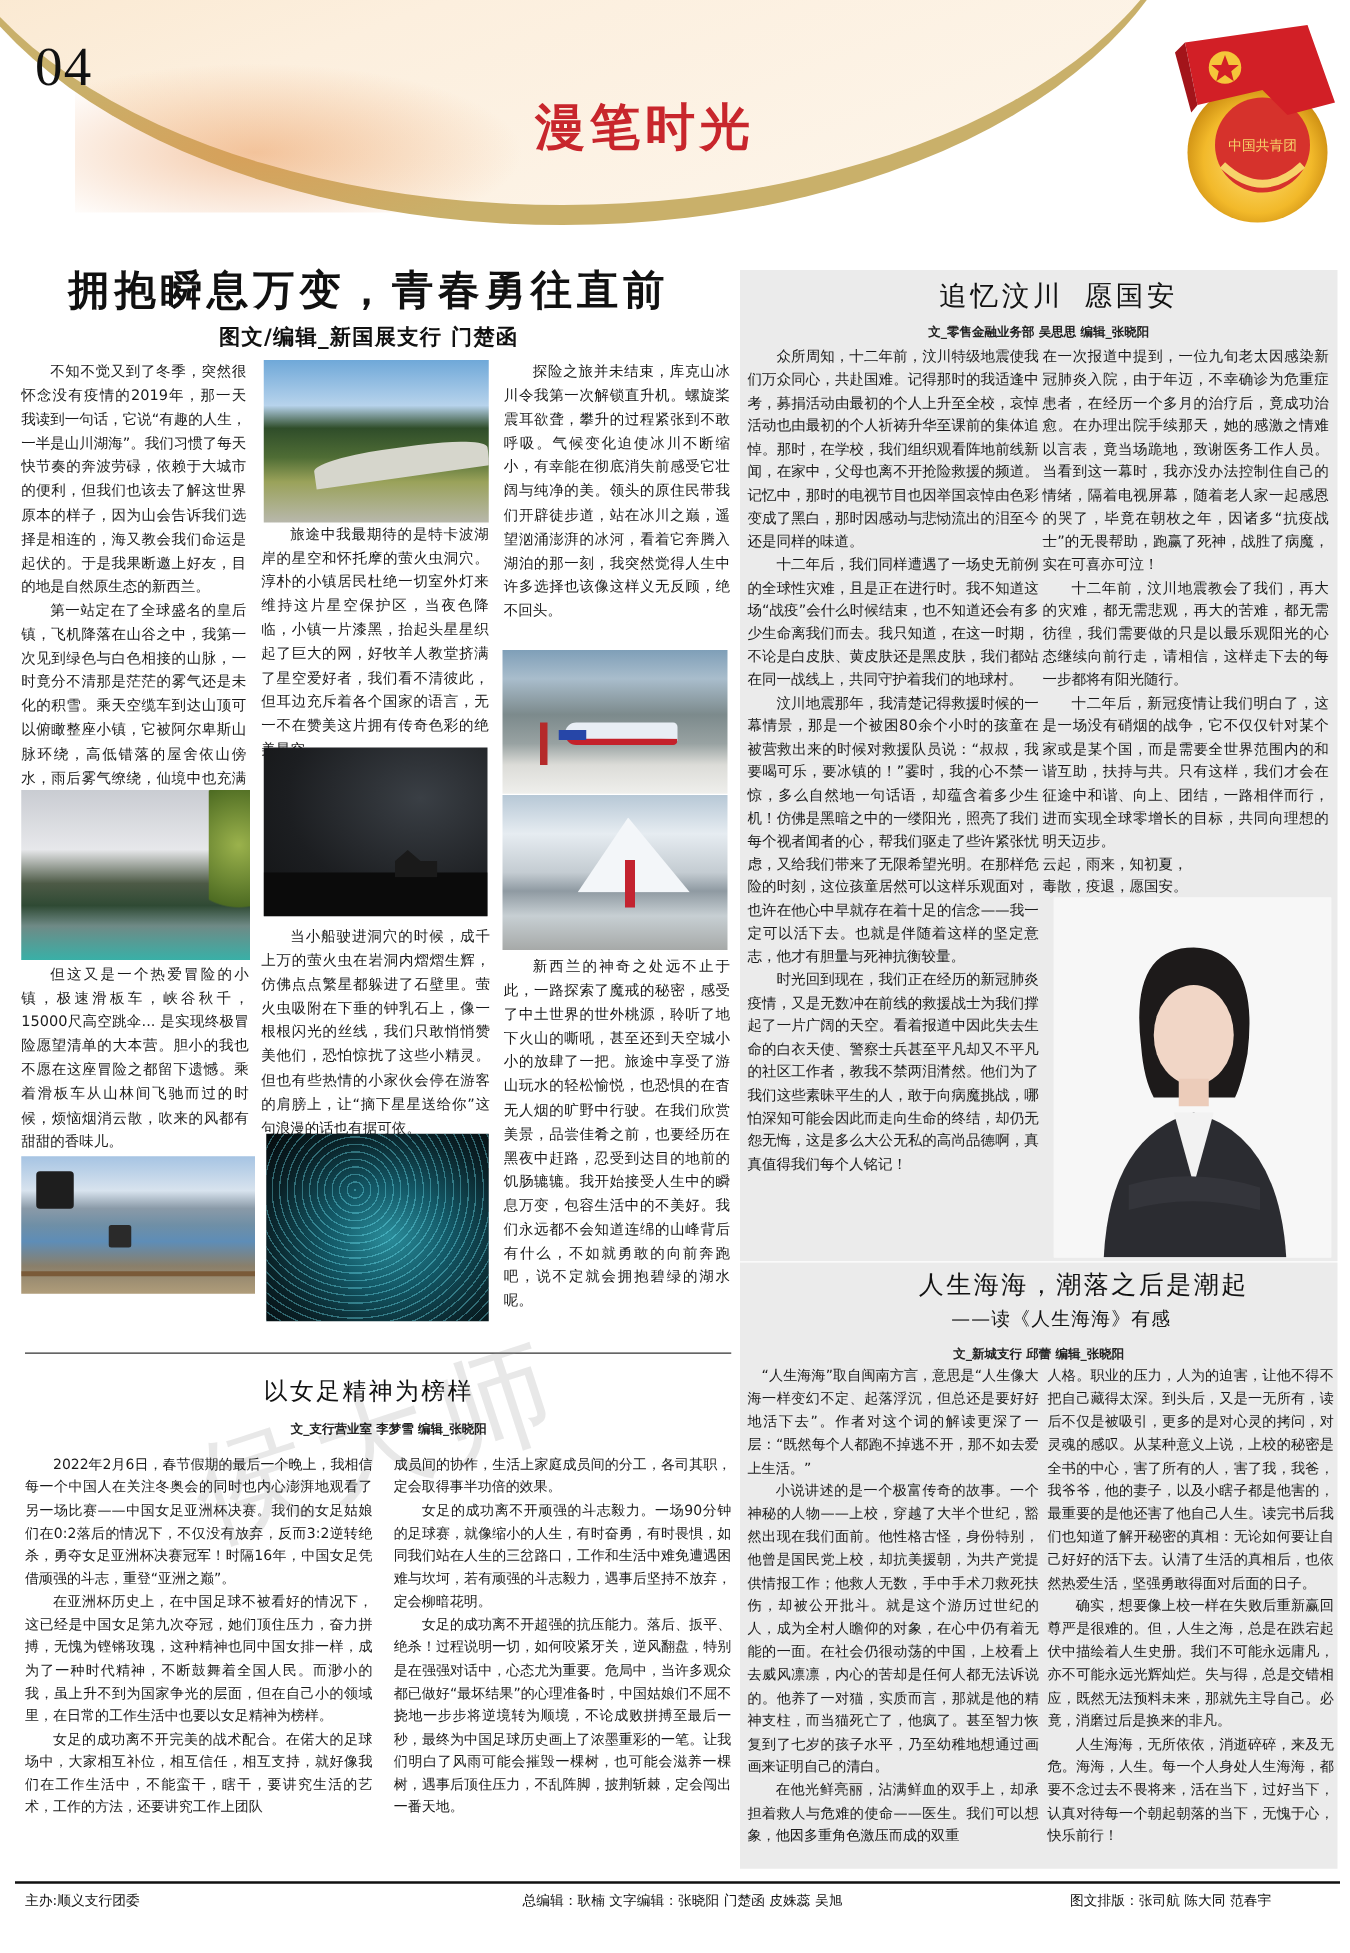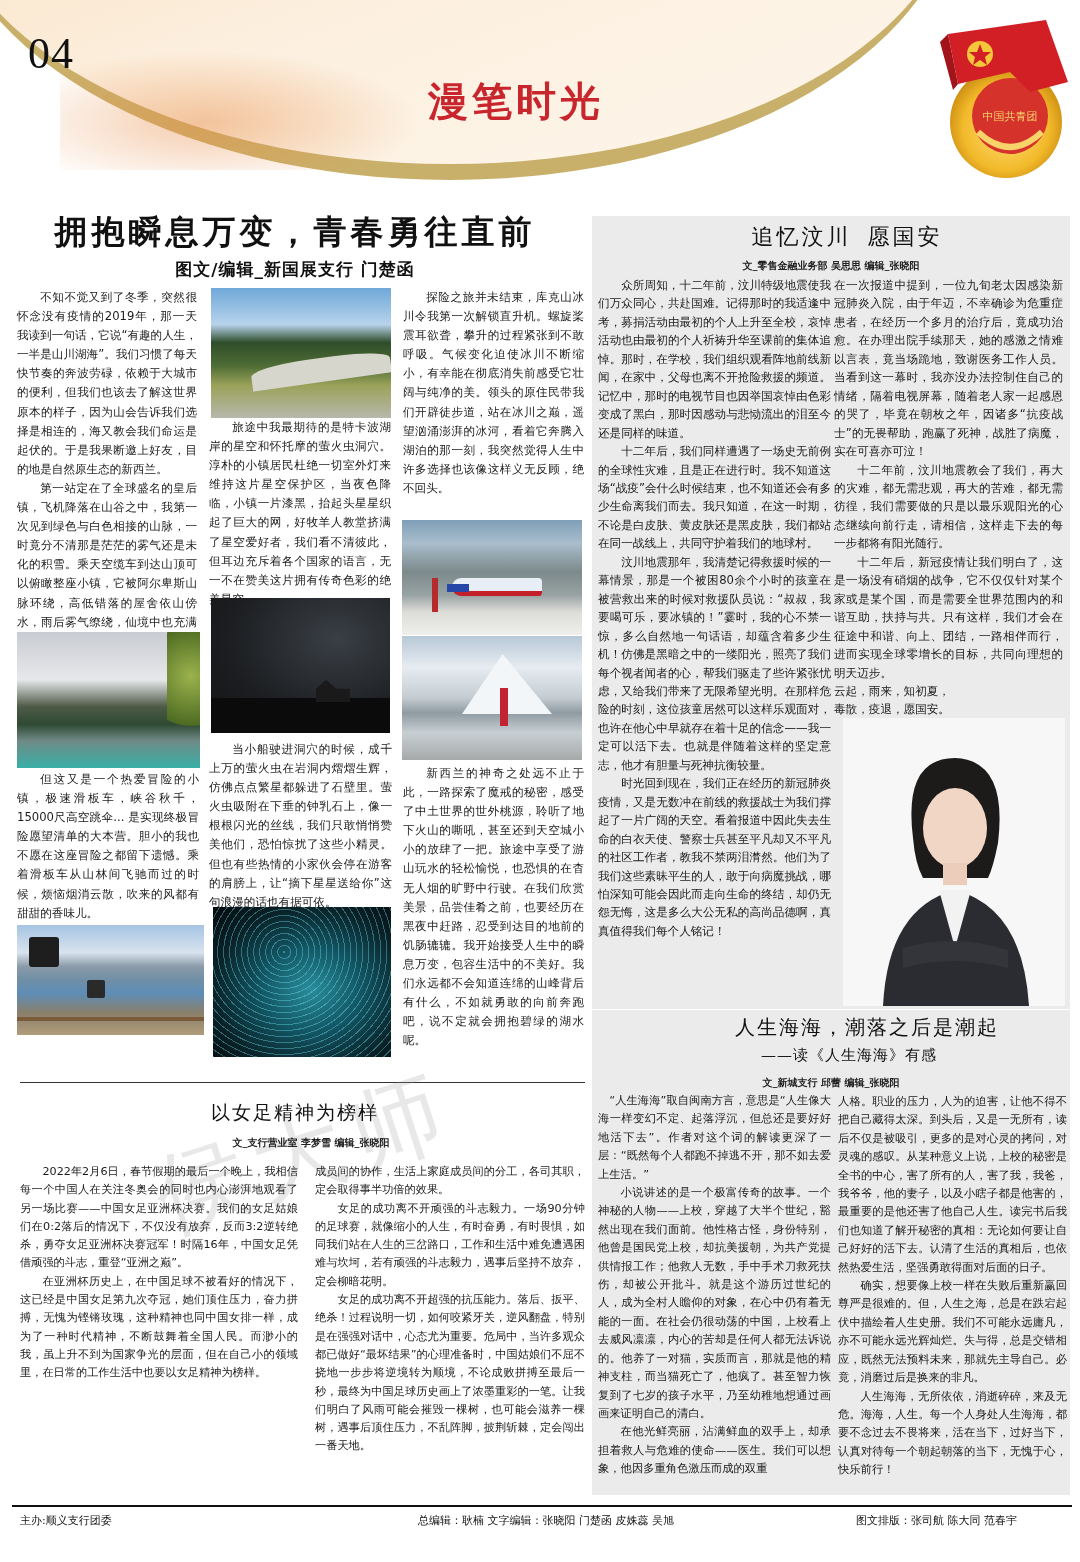--- a/index.html
+++ b/index.html
@@ -179,20 +179,21 @@
 </div>
 
 <div class="abs divider1"></div>
 <div class="abs watermark">侯大师</div>
 <div class="abs wf-title">以女足精神为榜样</div>
 <div class="abs wf-byline">文_支行营业室 李梦雪 编辑_张晓阳</div>
 
 <div class="abs body wf-body" style="left:20px; top:1163px; width:278px;">
   <p>2022年2月6日，春节假期的最后一个晚上，我相信每一个中国人在关注冬奥会的同时也内心澎湃地观看了另一场比赛——中国女足亚洲杯决赛。我们的女足姑娘们在0:2落后的情况下，不仅没有放弃，反而3:2逆转绝杀，勇夺女足亚洲杯决赛冠军！时隔16年，中国女足凭借顽强的斗志，重登“亚洲之巅”。</p>
   <p>在亚洲杯历史上，在中国足球不被看好的情况下，这已经是中国女足第九次夺冠，她们顶住压力，奋力拼搏，无愧为铿锵玫瑰，这种精神也同中国女排一样，成为了一种时代精神，不断鼓舞着全国人民。而渺小的我，虽上升不到为国家争光的层面，但在自己小的领域里，在日常的工作生活中也要以女足精神为榜样。</p>
+  <p>女足的成功离不开完美的战术配合。在偌大的足球场中，大家相互补位，相互信任，相互支持，就好像我们在工作生活中，不能蛮干，瞎干，要讲究生活的艺术，工作的方法，还要讲究工作上团队</p>
 </div>
 <div class="abs body wf-body" style="left:315px; top:1163px; width:270px;">
   <p class="noindent">成员间的协作，生活上家庭成员间的分工，各司其职，定会取得事半功倍的效果。</p>
   <p>女足的成功离不开顽强的斗志毅力。一场90分钟的足球赛，就像缩小的人生，有时奋勇，有时畏惧，如同我们站在人生的三岔路口，工作和生活中难免遭遇困难与坎坷，若有顽强的斗志毅力，遇事后坚持不放弃，定会柳暗花明。</p>
   <p>女足的成功离不开超强的抗压能力。落后、扳平、绝杀！过程说明一切，如何咬紧牙关，逆风翻盘，特别是在强强对话中，心态尤为重要。危局中，当许多观众都已做好“最坏结果”的心理准备时，中国姑娘们不屈不挠地一步步将逆境转为顺境，不论成败拼搏至最后一秒，最终为中国足球历史画上了浓墨重彩的一笔。让我们明白了风雨可能会摧毁一棵树，也可能会滋养一棵树，遇事后顶住压力，不乱阵脚，披荆斩棘，定会闯出一番天地。</p>
 </div>
 
 <div class="abs footer-line"></div>
 <div class="abs footer" style="left:20px;">主办:顺义支行团委</div>
 <div class="abs footer" style="left:418px;">总编辑：耿楠  文字编辑：张晓阳 门楚函 皮姝蕊 吴旭</div>

